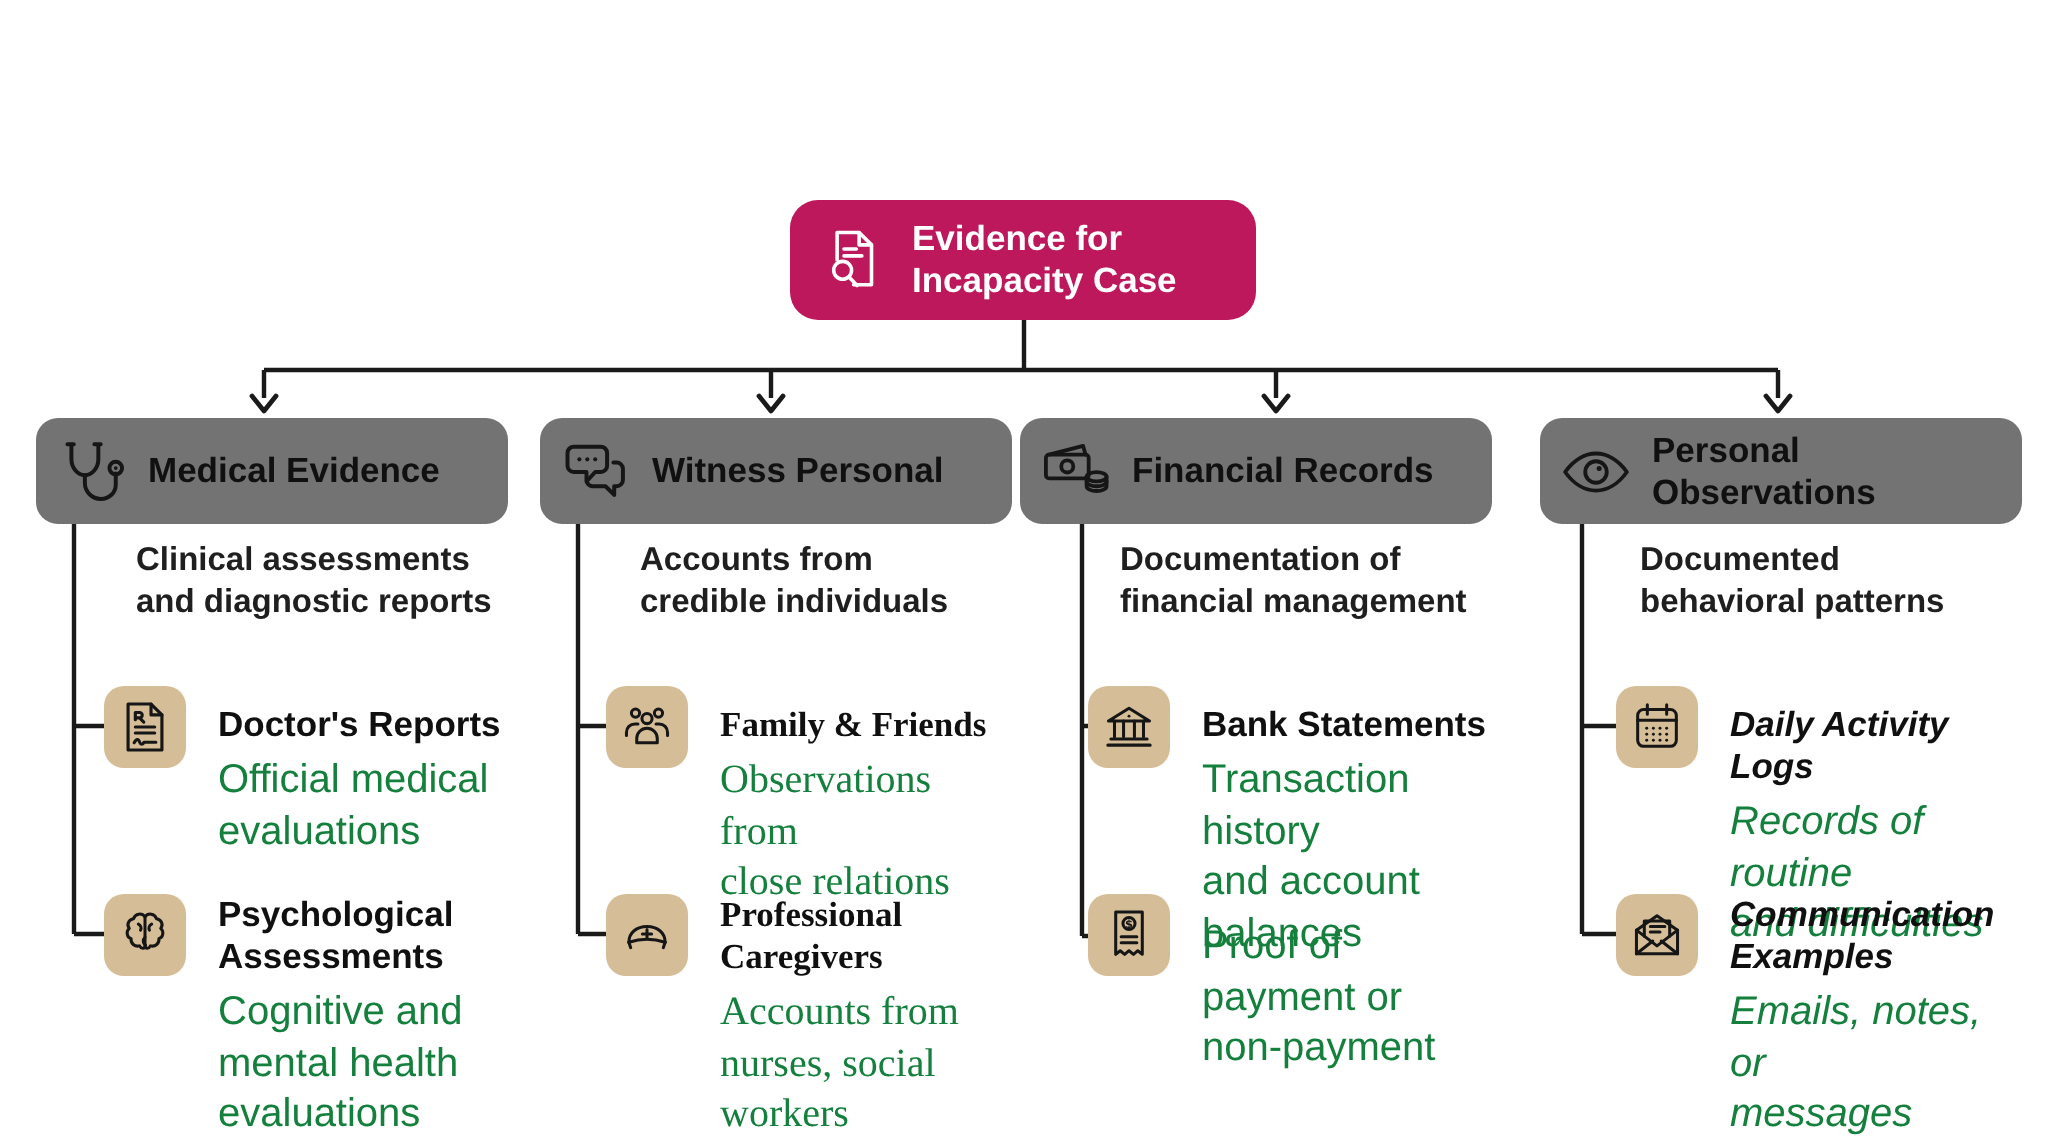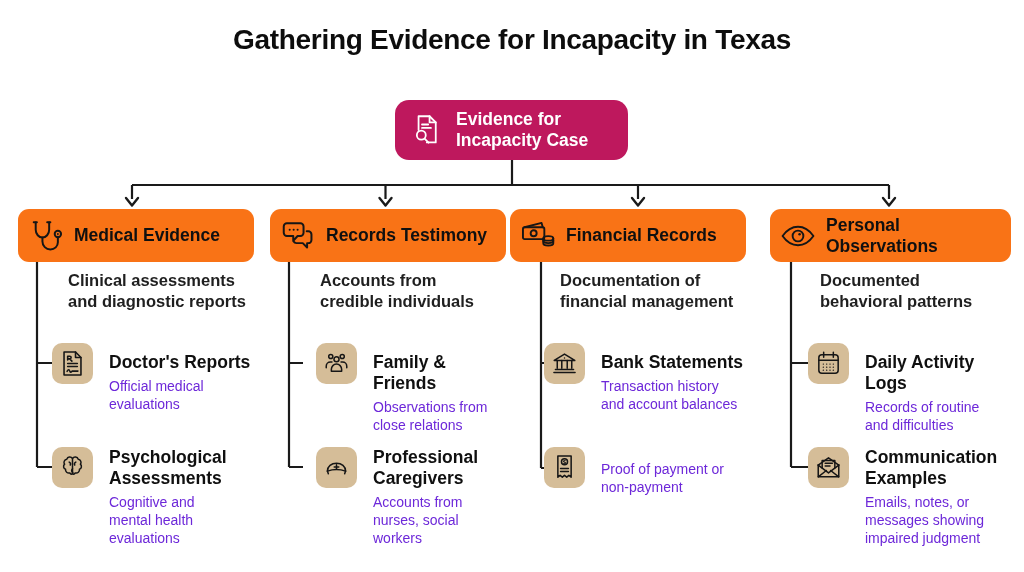--- a/index.html
+++ b/index.html
@@ -14,46 +14,45 @@
   .connectors{position:absolute;left:0;top:0;width:1024px;height:572px;}
   .root-node{
     position:absolute;left:395px;top:100px;width:233px;height:60px;
     background:#be185d;border-radius:14px;display:flex;align-items:center;
     gap:12px;padding-left:16px;box-sizing:border-box;color:#ffffff;
   }
   .root-node .label{font-size:17.5px;font-weight:bold;line-height:1.22;white-space:pre-line;}
   .col{position:absolute;top:209px;width:236px;}
   .c1{left:18px;} .c2{left:270px;} .c3{left:510px;} .c4{left:770px;width:241px;}
   .branch-header{
-    height:53px;background:#f97316;border-radius:11px;display:flex;align-items:center;
+    height:53px;background:#737373;border-radius:11px;display:flex;align-items:center;
     gap:9px;padding:0 8px 0 9px;box-sizing:border-box;
   }
   .branch-header .b-title{font-size:17.5px;font-weight:bold;line-height:1.15;color:#101010;white-space:pre-line;}
   .branch-desc{
     margin:8px 0 0 50px;font-size:16.5px;line-height:1.28;color:#1f1f1f;white-space:pre-line;max-width:190px;font-weight:bold;
   }
   .sub{position:absolute;display:flex;gap:16px;align-items:flex-start;}
   .sub-r1{top:134px;} .sub-r2{top:238px;}
-  .c1 .sub{left:34px;} .c2 .sub{left:46px;} .c3 .sub{left:34px;} .c4 .sub{left:38px;}
+  .c1 .sub{left:34px;} .c2 .sub{left:33px;font-family:Liberation Serif, serif;} .c3 .sub{left:34px;} .c4 .sub{left:38px;font-style:italic;}
   .tile{
     width:41px;height:41px;background:#d5bd98;border-radius:10px;flex:none;
     display:flex;align-items:center;justify-content:center;
   }
   .sub .text{max-width:172px;}
   .sub.single .text{padding-top:9px;}
   .sub .s-title{font-size:17.5px;font-weight:bold;line-height:1.2;color:#101010;white-space:pre-line;}
-  .sub .s-desc{margin-top:5px;font-size:14px;line-height:1.28;color:#6d28d9;white-space:pre-line;}
+  .sub .s-desc{margin-top:5px;font-size:20px;line-height:1.28;color:#15803d;white-space:pre-line;}
   .ic{display:block;}
 </style>
 </head>
 <body>
 
 <div class="stage">
 
-  <div class="main-title">Gathering Evidence for Incapacity in Texas</div>
 
   <svg class="connectors" viewBox="0 0 1024 572" fill="none" stroke="#1a1a1a" stroke-width="2.2">
     <path d="M512 160 V185"></path>
     <path d="M132 185 H889"></path>
     <path d="M132 185 V199 M385.5 185 V199 M638 185 V199 M889 185 V199"></path>
     <g stroke-width="2.4" stroke-linecap="round" stroke-linejoin="round">
       <path d="M126 198 L132 205.5 L138 198"></path>
       <path d="M379.5 198 L385.5 205.5 L391.5 198"></path>
       <path d="M632 198 L638 205.5 L644 198"></path>
       <path d="M883 198 L889 205.5 L895 198"></path>
@@ -133,21 +132,21 @@
     <div class="branch-header">
       <span>
         <svg class="ic" width="38" height="38" viewBox="0 0 48 48" fill="none" stroke="#161616" stroke-width="2.5" stroke-linecap="round" stroke-linejoin="round">
           <path d="M6 12 a4 4 0 0 1 4-4 h17 a4 4 0 0 1 4 4 v8 a4 4 0 0 1-4 4 h-3.5 l-5.5 6 v-6 H10 a4 4 0 0 1-4-4 z"></path>
           <circle cx="13.5" cy="16" r="1.3" fill="#161616" stroke="none"></circle>
           <circle cx="18.5" cy="16" r="1.3" fill="#161616" stroke="none"></circle>
           <circle cx="23.5" cy="16" r="1.3" fill="#161616" stroke="none"></circle>
           <path d="M35 18 h2 a4 4 0 0 1 4 4 v7 a4 4 0 0 1-4 4 h-1.5 v5.5 L30 33 h-8 a4 4 0 0 1-3.5-2"></path>
         </svg>
       </span>
-      <div class="b-title">Records Testimony</div>
+      <div class="b-title">Witness Personal</div>
     </div>
     <div class="branch-desc">Accounts from
 credible individuals</div>
 
     <div class="sub sub-r1 single">
       <div class="tile">
         <svg class="ic" width="29" height="29" viewBox="0 0 48 48" fill="none" stroke="#161616" stroke-width="2.5" stroke-linecap="round" stroke-linejoin="round">
           <circle cx="14.5" cy="12.5" r="3.4"></circle>
           <circle cx="33.5" cy="12.5" r="3.4"></circle>
           <circle cx="24" cy="17" r="4.2"></circle>

